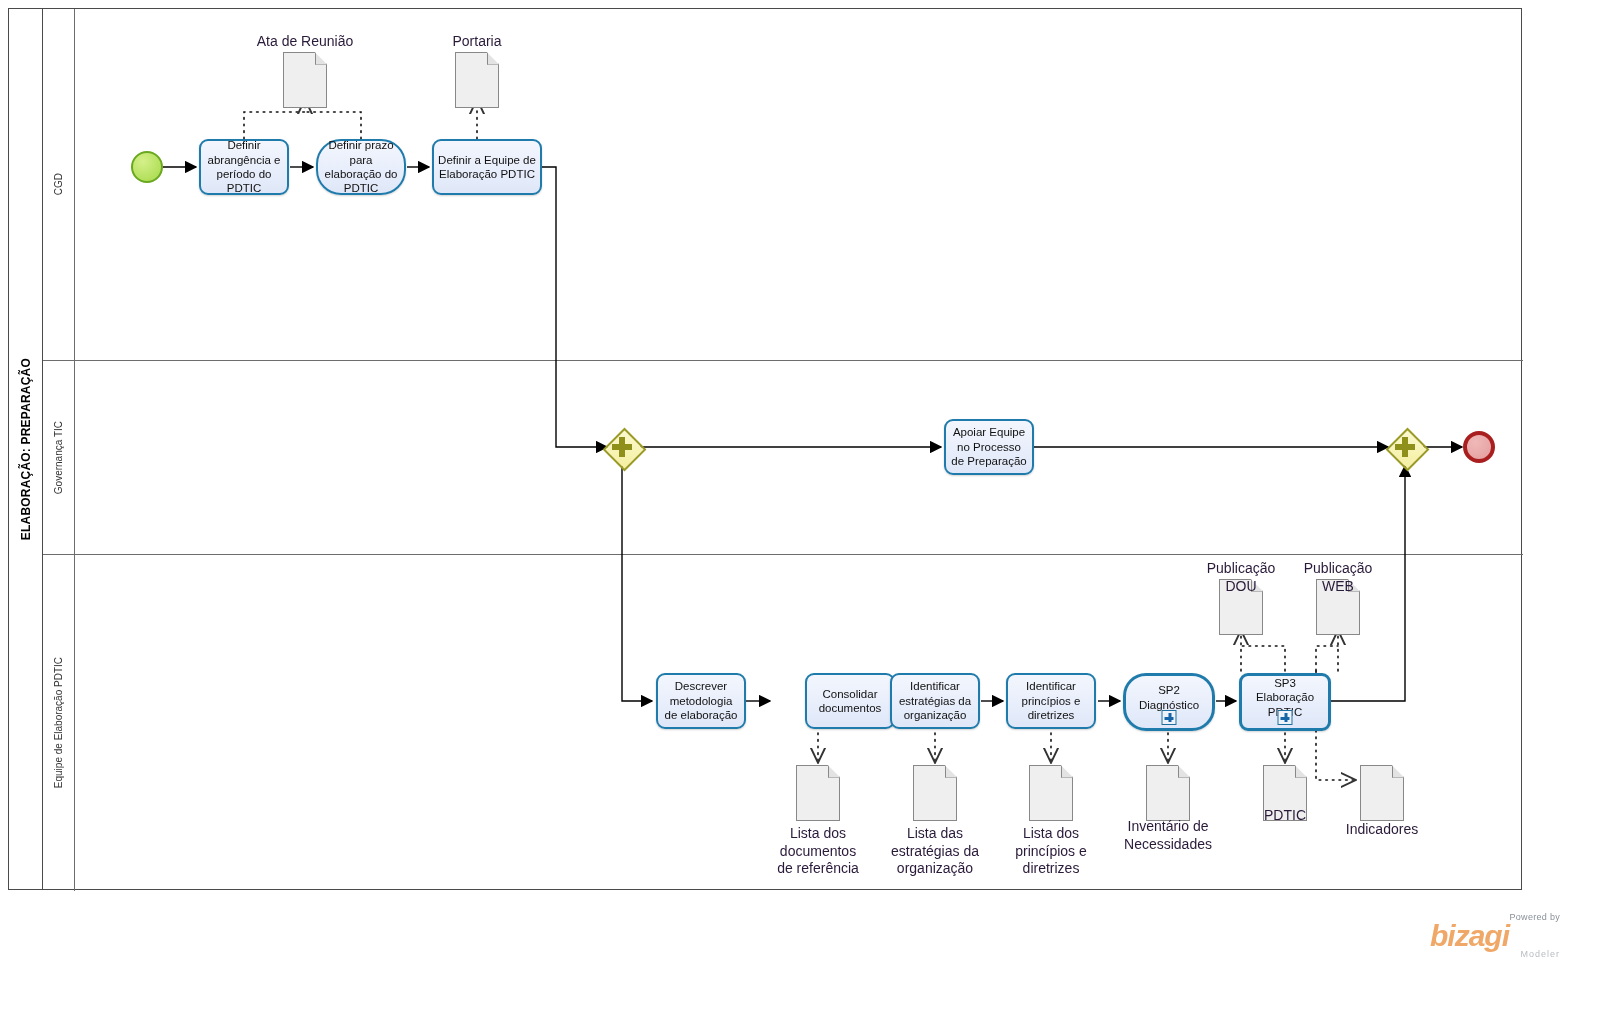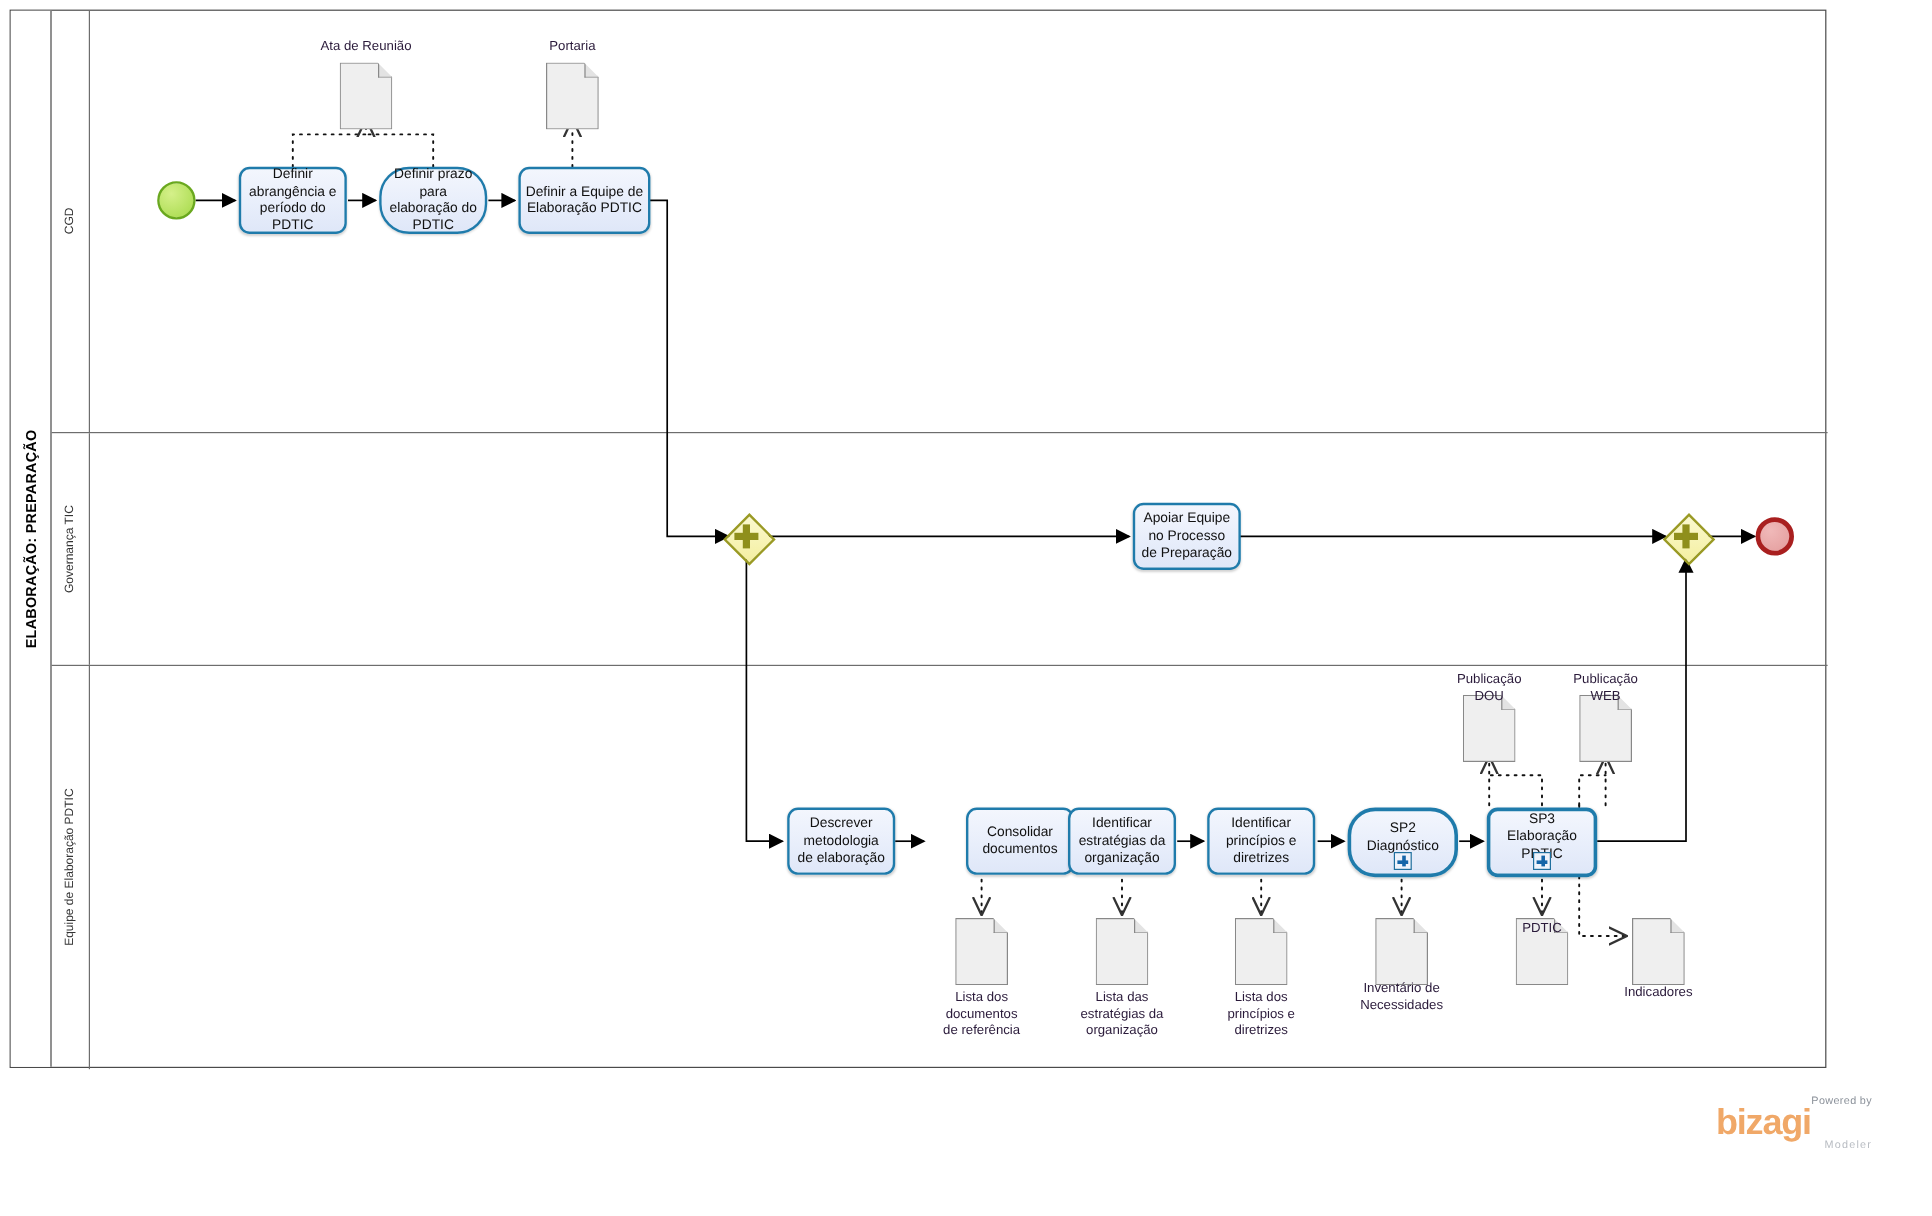--- a/index.html
+++ b/index.html
@@ -52,26 +52,26 @@
   .gateway .gw-p:before{left:0;top:7px;width:20px;height:6px;}
   .gateway .gw-p:after{top:0;left:7px;height:20px;width:6px;}
 
   
   .doc{position:absolute;width:44px;height:56px;}
   .doc .sheet{position:absolute;left:0;top:0;width:44px;height:56px;background:#efefef;border:1px solid #888;
               box-sizing:border-box;clip-path:polygon(0 0,72% 0,100% 22%,100% 100%,0 100%);}
   .doc .fold{position:absolute;right:0;top:0;width:12.5px;height:12.5px;
              background:#e3e3e3;border-left:1px solid #888;border-bottom:1px solid #888;box-sizing:border-box;
              clip-path:polygon(0 0,100% 100%,0 100%);}
-  .doc-label{position:absolute;text-align:center;font-size:11px;color:#2a1a3a;line-height:1.25;white-space:pre-line;}
+  .doc-label{position:absolute;text-align:center;font-size:14px;color:#2a1a3a;line-height:1.25;white-space:pre-line;}
 
   
   .brand{position:absolute;}
   .brand .pw{font-size:9px;color:#8a9099;text-align:right;letter-spacing:.3px;}
-  .brand .bz{font-size:30px;font-weight:bold;color:#f0a868;line-height:.95;letter-spacing:-1px;}
+  .brand .bz{font-size:30px;font-weight:bold;color:#f0a868;line-height:.95;letter-spacing:-1px;font-style:italic;}
   .brand .md{font-size:9px;color:#b8bcc2;text-align:right;margin-top:-2px;letter-spacing:1px;}
 </style>
 </head>
 <body>
 
 <div id="canvas">
 
   <div class="pool" style="left:8px;top:8px;width:1514px;height:882px;">
     <div class="pool-header">
       <span>ELABORAÇÃO: PREPARAÇÃO</span>
@@ -248,21 +248,21 @@
     <div class="sheet"></div>
     <div class="fold"></div>
   </div>
   <div class="doc-label" style="left:1108px;top:818px;width:120px;">Inventário de
 Necessidades</div>
 
   <div class="doc" style="left:1263px;top:765px;">
     <div class="sheet"></div>
     <div class="fold"></div>
   </div>
-  <div class="doc-label" style="left:1225px;top:768px;width:120px;">PDTIC</div>
+  <div class="doc-label" style="left:1225px;top:807px;width:120px;">PDTIC</div>
 
   <div class="doc" style="left:1360px;top:765px;">
     <div class="sheet"></div>
     <div class="fold"></div>
   </div>
   <div class="doc-label" style="left:1322px;top:821px;width:120px;">Indicadores</div>
 
   <div class="brand" style="left:1430px;top:912px;width:130px;">
     <div class="pw">Powered by</div>
     <div class="bz">bizagi</div>

